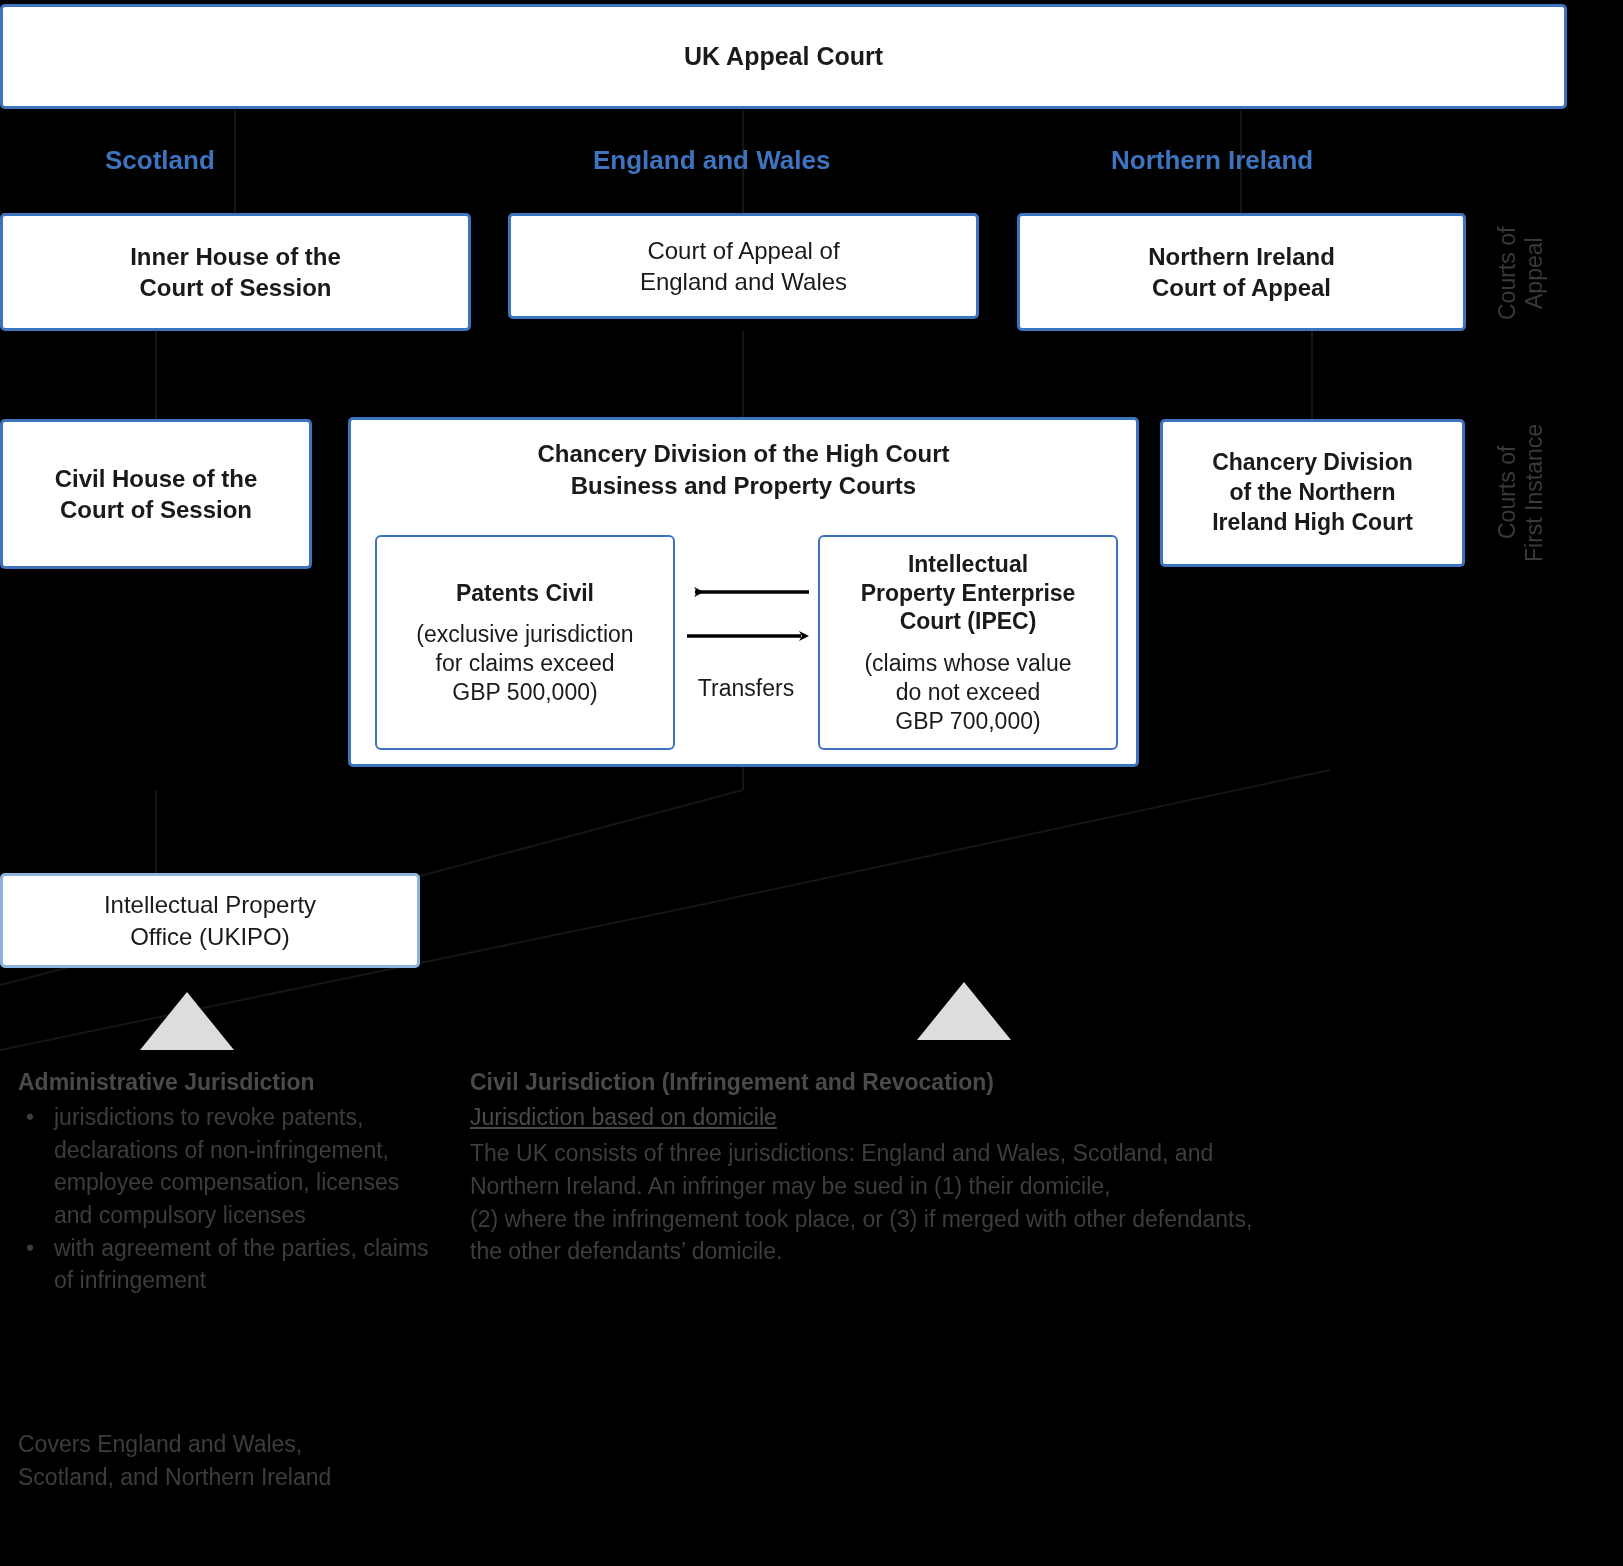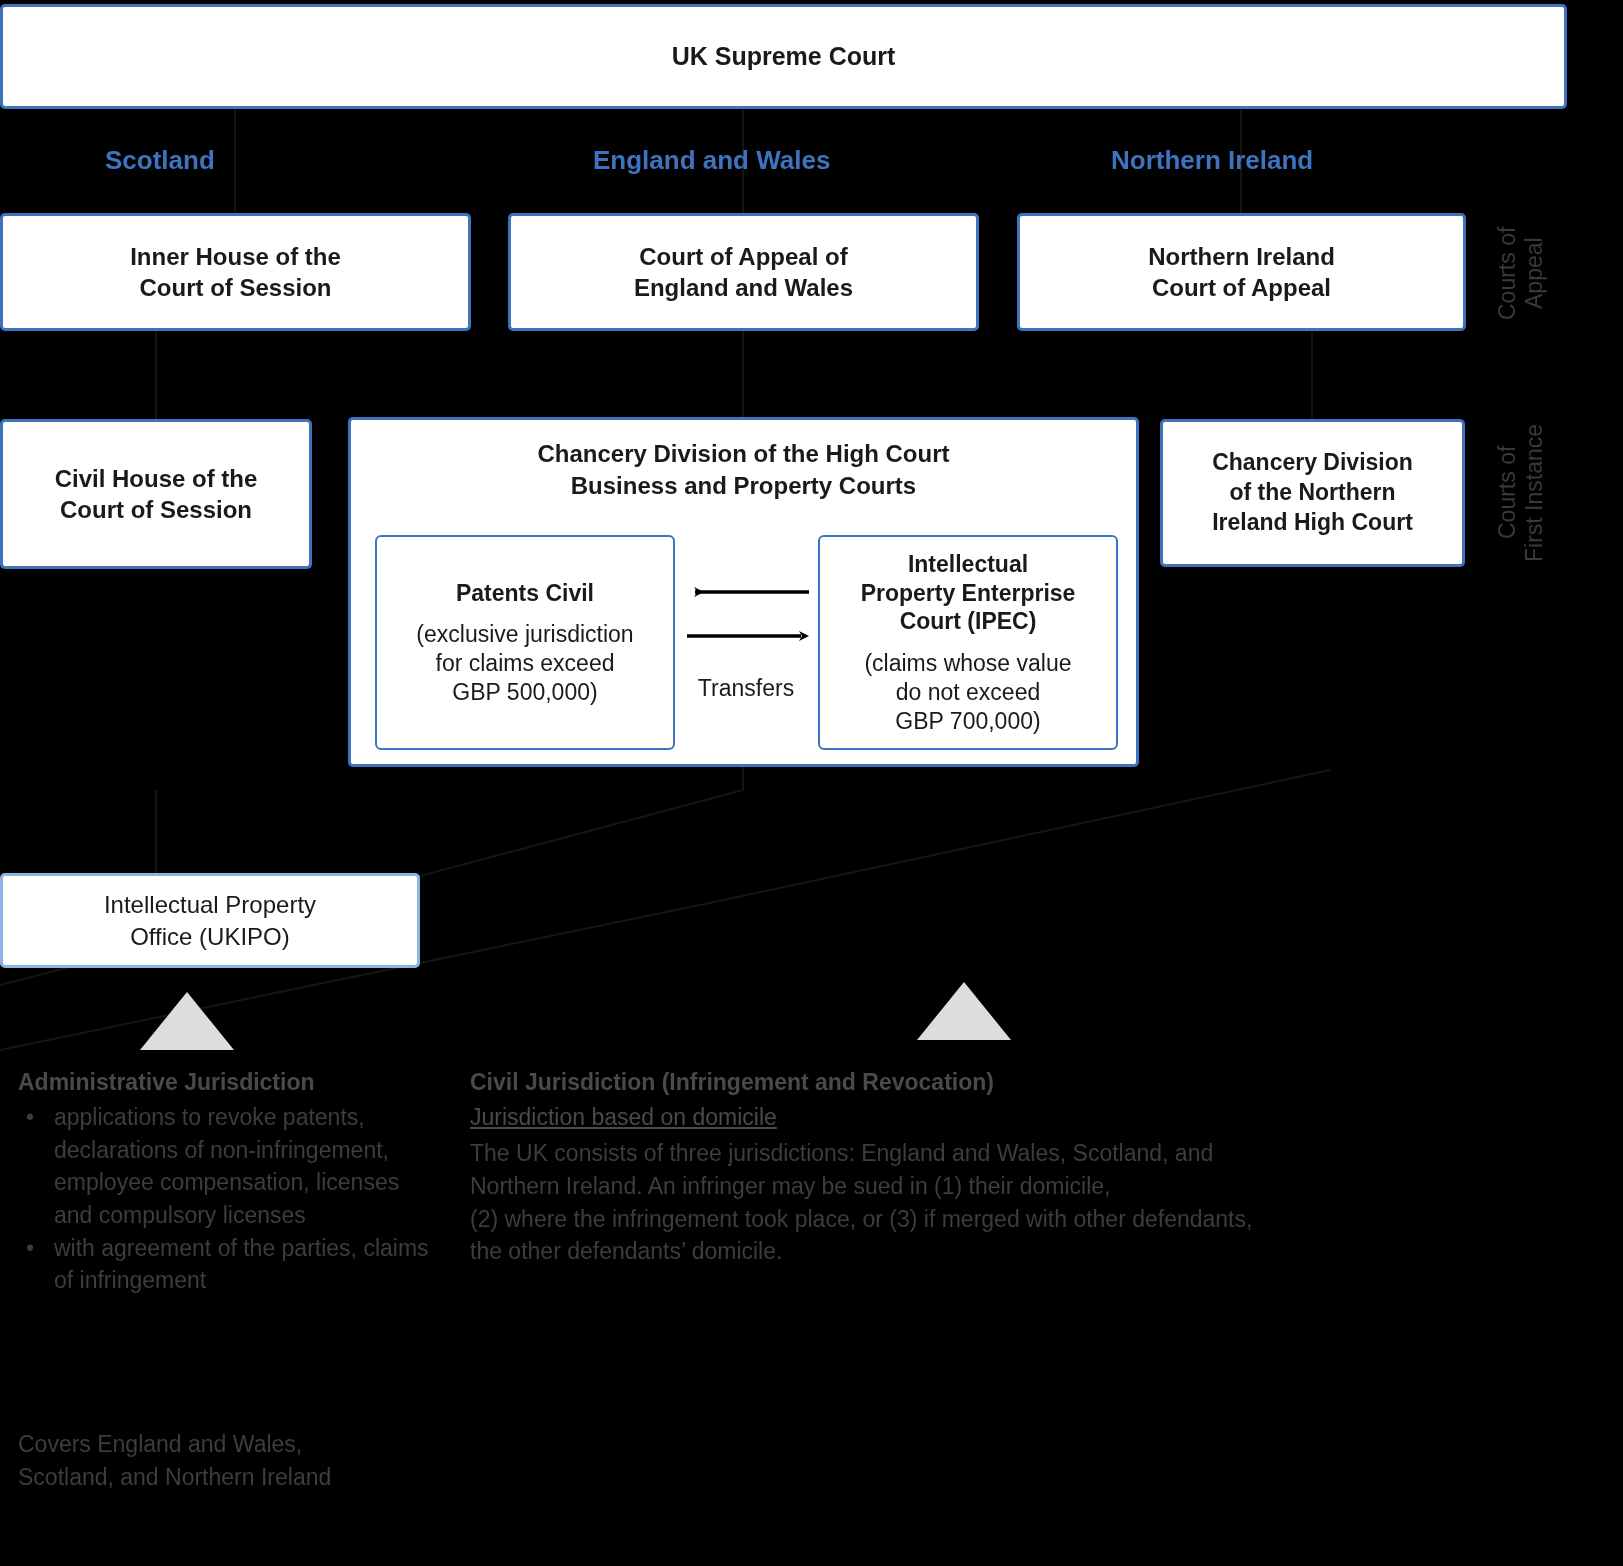--- a/index.html
+++ b/index.html
@@ -55,21 +55,21 @@
     z-index: 3;
     white-space: pre-line;
   }
   
   #supreme-court {
     left: 0px; top: 4px; width: 1567px; height: 105px;
     font-size: 25px; font-weight: bold;
   }
   
   #inner-house   { left: 0px;    top: 213px; width: 471px; height: 118px; font-size: 24px; font-weight: bold; }
-  #court-appeal-ew { left: 508px; top: 213px; width: 471px; height: 118px; font-size: 24px; font-weight: bold; justify-content: center; }
+  #court-appeal-ew { left: 508px; top: 213px; width: 471px; height: 106px; font-size: 24px; font-weight: normal; justify-content: center; }
   #ni-court-appeal { left: 1017px; top: 213px; width: 449px; height: 118px; font-size: 24px; font-weight: bold; }
   
   #outer-house   { left: 0px;   top: 419px; width: 312px; height: 150px; font-size: 24px; font-weight: bold; }
   #chancery-ew   { left: 348px; top: 417px; width: 791px; height: 350px;
                    justify-content: flex-start; padding-top: 18px; }
   #chancery-ni   { left: 1160px; top: 419px; width: 305px; height: 148px; font-size: 23px; font-weight: bold; }
   #chancery-ew .ew-head {
     font-size: 24px; font-weight: bold; line-height: 1.35;
   }
   .sub-box {
@@ -186,21 +186,21 @@
       <line x1="1312" y1="331" x2="1312" y2="419"></line>
 
       <line x1="743" y1="767" x2="743" y2="790"></line>
       <path d="M743 790 L 330 900 L 0 985"></path>
       <path d="M1330 770 L 700 905 L 0 1050"></path>
       <line x1="156" y1="790" x2="156" y2="873"></line>
     </g>
   </svg>
 
   <div class="box" id="supreme-court">
-    <span>UK Supreme Court</span>
+    <span>UK Appeal Court</span>
   </div>
 
   <div class="region-label" style="left:105px; top:145px; width:260px;">Scotland</div>
   <div class="region-label" style="left:593px; top:145px; width:300px;">England and Wales</div>
   <div class="region-label" style="left:1111px; top:145px; width:260px;">Northern Ireland</div>
 
   <div class="side-label" id="side-appeal">Courts of
 Appeal</div>
   <div class="side-label" id="side-first">Courts of
 First Instance</div>
@@ -271,21 +271,21 @@
     <span style="white-space:pre-line;">Intellectual Property
 Office (UKIPO)</span>
   </div>
 
   <div class="tri" id="tri-admin"></div>
   <div class="tri" id="tri-civil"></div>
 
   <div class="note-block" id="note-admin">
     <div class="note-head">Administrative Jurisdiction</div>
     <ul class="note-list">
-      <li>applications to revoke patents, declarations of non-infringement, employee compensation, licenses and compulsory licenses</li>
+      <li>jurisdictions to revoke patents, declarations of non-infringement, employee compensation, licenses and compulsory licenses</li>
       <li>with agreement of the parties, claims of infringement</li>
     </ul>
   </div>
   <div id="note-admin-footer">Covers England and Wales,
 Scotland, and Northern Ireland</div>
 
   <div class="note-block" id="note-civil">
     <div class="note-head">Civil Jurisdiction (Infringement and Revocation)</div>
     <div class="note-sub">Jurisdiction based on domicile</div>
     <div class="note-body">The UK consists of three jurisdictions: England and Wales, Scotland, and

